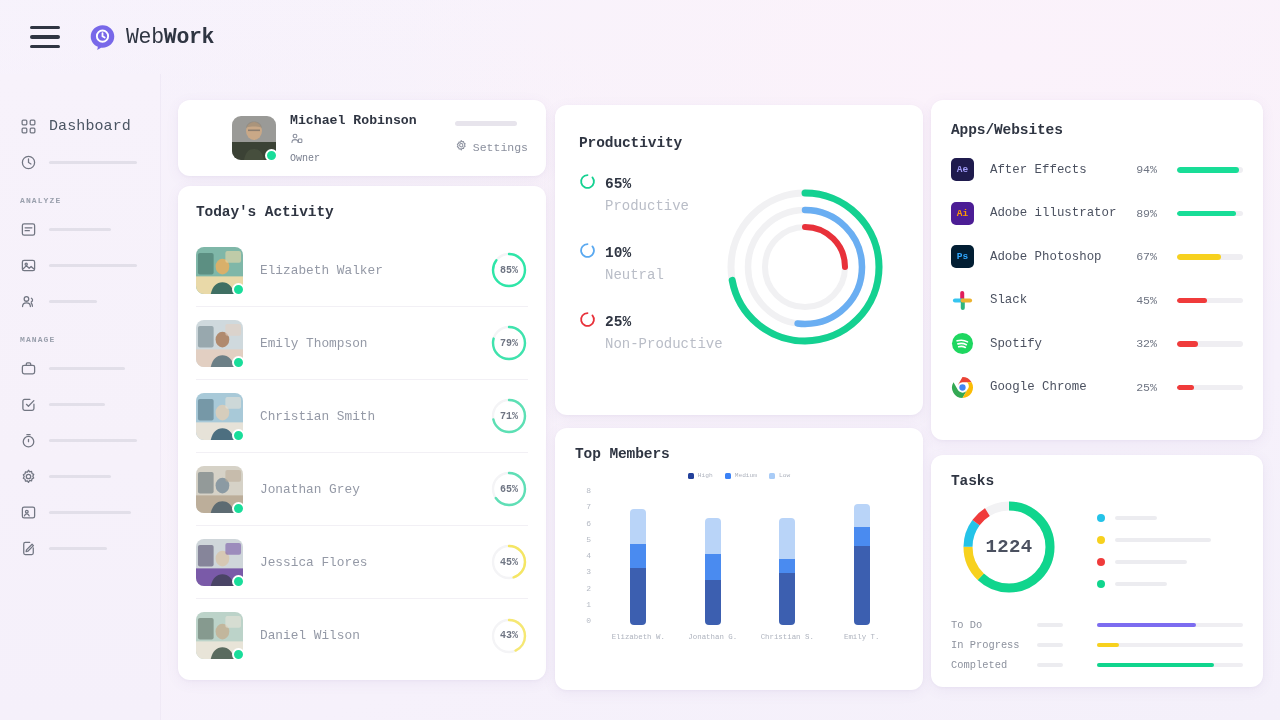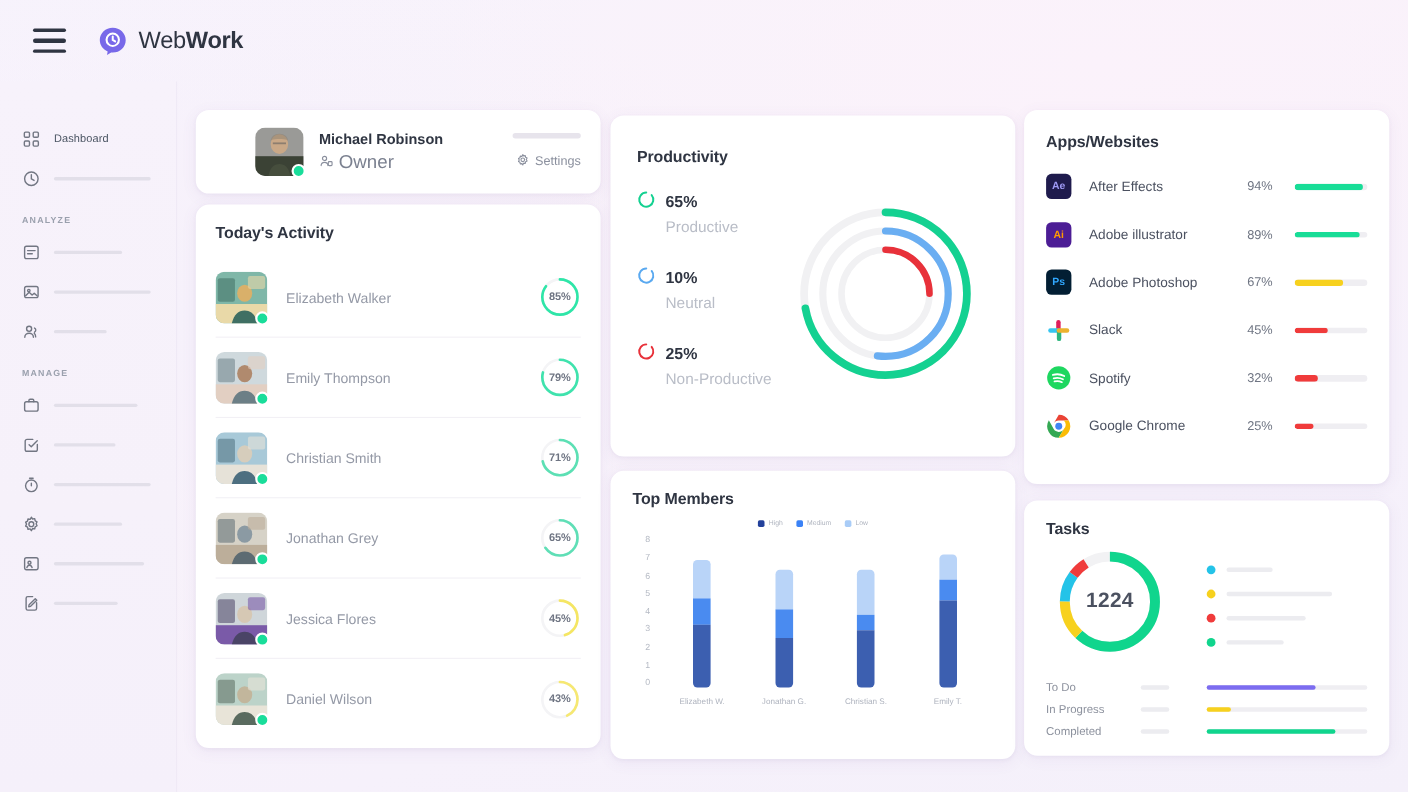--- a/index.html
+++ b/index.html
@@ -6,57 +6,57 @@
   html, body { width: 1280px; height: 720px; overflow: hidden; }
   body {
     font-family: "Liberation Sans", sans-serif;
     background:
       radial-gradient(ellipse 900px 420px at 78% 8%, #fbf2fb 0%, rgba(251,242,251,0) 70%),
       radial-gradient(ellipse 800px 500px at 12% 40%, #f6f1fb 0%, rgba(246,241,251,0) 72%),
       linear-gradient(160deg, #f7f3fc 0%, #f9f2fa 38%, #f6f1fb 70%, #f4f0fa 100%);
     color: #3d4350;
     -webkit-font-smoothing: antialiased;
   }
-  .app { position: relative; width: 1021px; height: 720px; }
+  .app { position: relative; width: 1021px; height: 720px; font-family: Liberation Mono, monospace; }
 
   
   .topbar { position: absolute; left: 0; top: 0; width: 1280px; height: 74px; display: flex; align-items: center; }
   .burger { margin-left: 30px; width: 30px; height: 22px; display: flex; flex-direction: column; justify-content: space-between; cursor: pointer; }
   .burger span { display: block; height: 3.2px; width: 100%; background: #2f3542; border-radius: 3px; }
   .brand { display: flex; align-items: center; margin-left: 28px; gap: 9px; }
   .brand-mark { width: 29px; height: 29px; position: relative; }
   .brand-text { font-size: 21.5px; letter-spacing: -0.3px; color: #2f3542; }
   .brand-text b { font-weight: 700; }
   .brand-text .lite { font-weight: 400; }
 
   
   .sidebar { position: absolute; left: 0; top: 74px; width: 160px; height: 646px;
     background: linear-gradient(180deg, #f7f2fb 0%, #f6f1fa 60%, #f5f0fa 100%);
     box-shadow: 1px 0 0 rgba(120,100,160,.05); padding: 34px 0 0 0; }
   .nav-item { display: flex; align-items: center; height: 36px; padding-left: 20px; gap: 12px; }
   .nav-icon { width: 17px; height: 17px; flex: 0 0 17px; color: #6b7280; opacity: .85; }
-  .nav-label { font-size: 10px; color: #4b5563; letter-spacing: .1px; }
+  .nav-label { font-size: 15px; color: #4b5563; letter-spacing: .1px; }
   .nav-bar { height: 3px; border-radius: 3px; background: #e2dfe9; }
   .nav-section { font-size: 8px; font-weight: 700; letter-spacing: 1.1px; color: #9aa0ad; padding-left: 20px; margin: 16px 0 6px; }
 
   
   .card { position: absolute; background: #ffffff; border-radius: 12px;
     box-shadow: 0 3px 14px rgba(108,92,160,.07), 0 1px 3px rgba(108,92,160,.05); }
   .card-title { font-size: 14.5px; font-weight: 700; color: #2f3542; letter-spacing: -.1px; }
 
   
   #profile-card { left: 178px; top: 100px; width: 368px; height: 76px; padding-left: 36px; }
   .profile-row { display: flex; align-items: center; height: 100%; padding: 0 18px; }
   .avatar-wrap { position: relative; width: 44px; height: 44px; flex: 0 0 44px; }
   .avatar { width: 44px; height: 44px; border-radius: 9px; overflow: hidden; display: block; }
   .dot-online { position: absolute; right: -2px; bottom: -2px; width: 13px; height: 13px; border-radius: 50%;
     background: #19dd9a; border: 2px solid #fff; }
   .profile-meta { margin-left: 14px; flex: 1; }
   .profile-name { font-size: 13.2px; font-weight: 700; color: #2f3542; }
-  .profile-role { display: flex; align-items: flex-end; gap: 5px; margin-top: 4px; font-size: 17px; color: #7b8190; }
+  .profile-role { display: flex; align-items: flex-start; gap: 5px; margin-top: 4px; font-size: 10px; color: #7b8190; flex-direction: column; }
   .profile-right { text-align: right; }
   .skel { height: 5px; border-radius: 4px; background: #e7e4ec; }
   .settings-link { display: flex; align-items: center; gap: 5px; justify-content: flex-end; margin-top: 13px;
     font-size: 11.5px; color: #8b909e; cursor: pointer; }
 
   
   #activity-card { left: 178px; top: 186px; width: 368px; height: 494px; padding: 18px 18px 0; }
   .activity-list { margin-top: 14px; }
   .activity-row { display: flex; align-items: center; height: 73px; border-bottom: 1px solid #f2f0f5; }
   .activity-row:last-child { border-bottom: none; }

